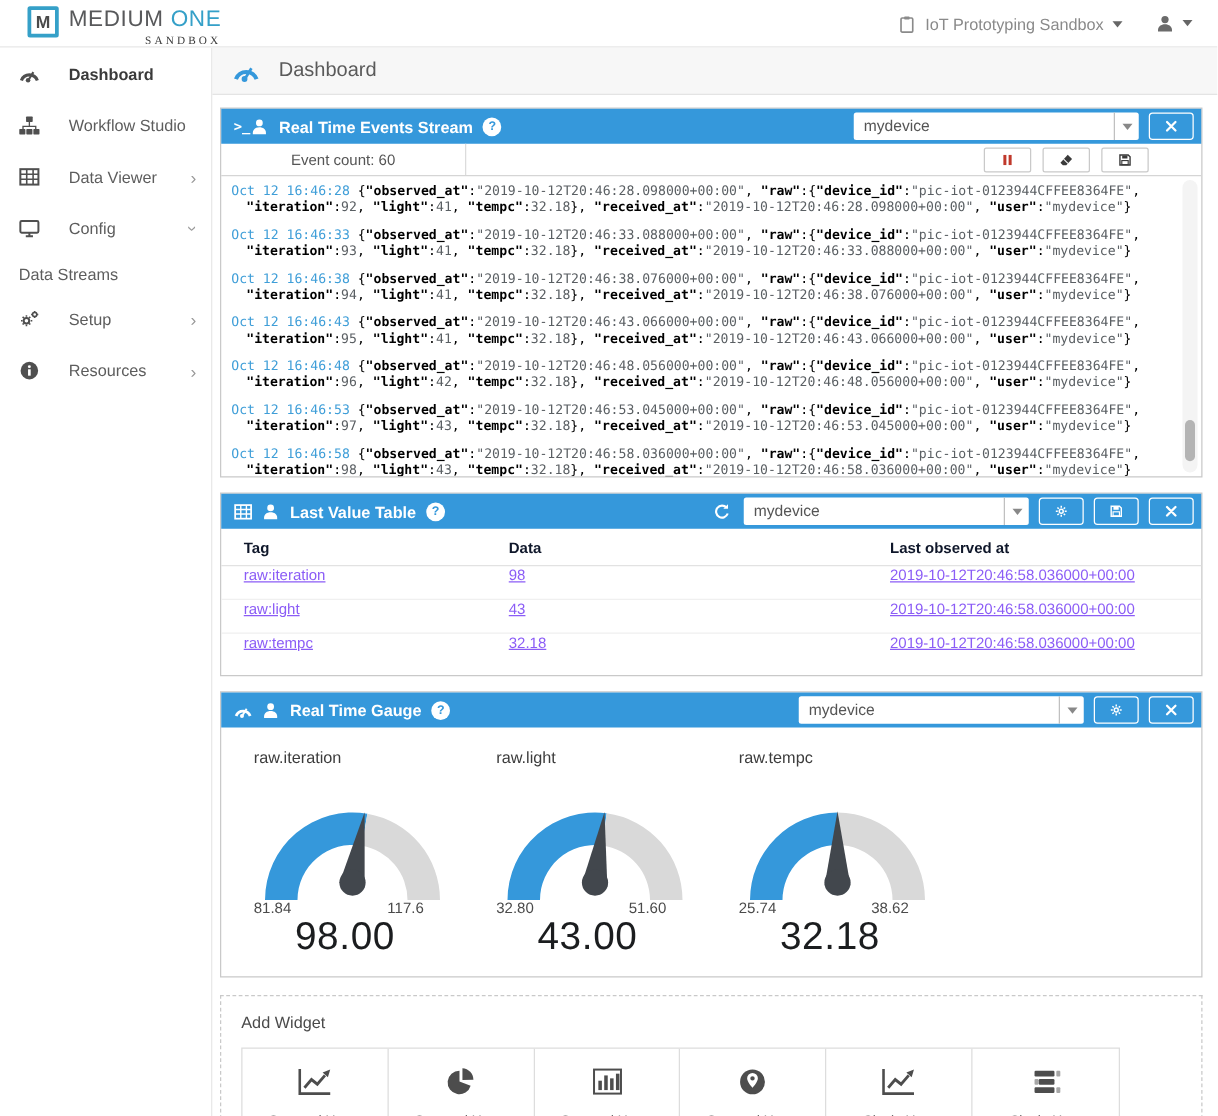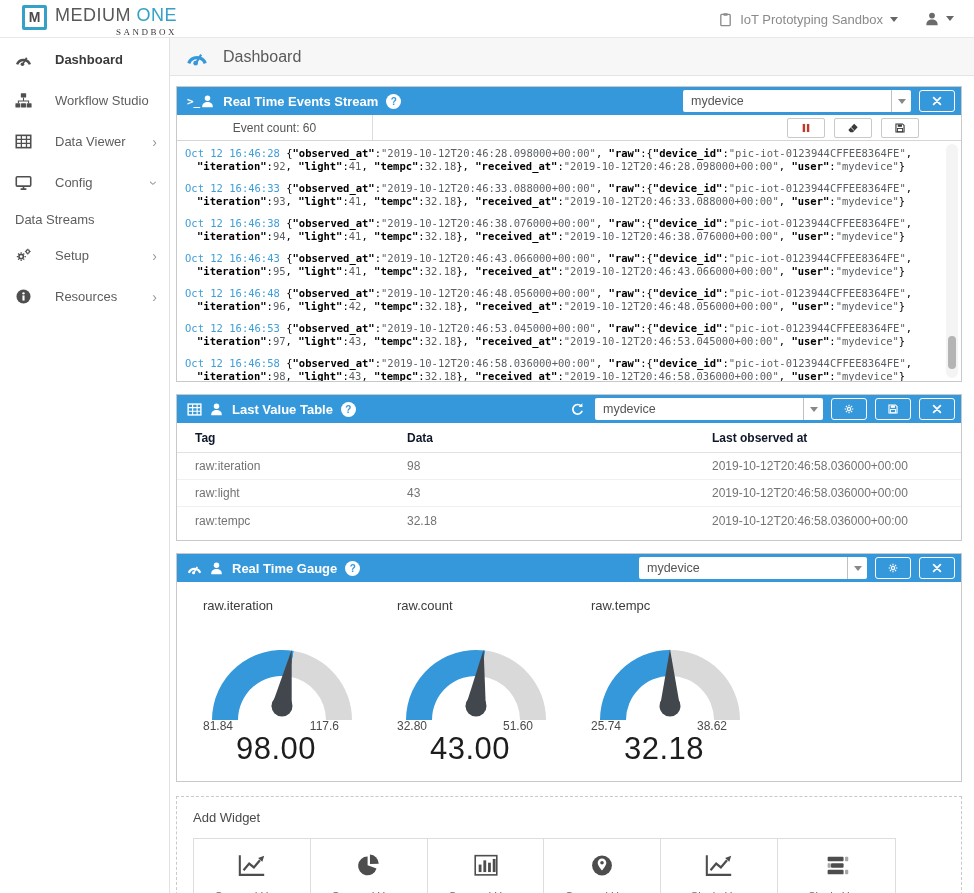--- a/index.html
+++ b/index.html
@@ -107,22 +107,22 @@
     border-radius:6px; }
   .sthumb { position:absolute; bottom:9px; right:2px; width:8px; height:33px; background:#b4b4b4;
     border-radius:4px; cursor:pointer; }
 
   
   .thead { display:flex; height:30px; align-items:center; font-weight:bold; font-size:12px;
     color:#0f172a; border-bottom:1px solid #e2e2e2; }
   .c1 { width:230px; padding-left:18px; }
   .c2 { width:305px; }
   .c3 { flex:1; }
-  .trow { display:flex; height:27px; align-items:center; font-size:12px; color:#737373;
-    border-bottom:1px solid #f0f0f0; }
+  .trow { display:flex; height:27px; font-size:12px; color:#8b5cf6;
+    border-bottom:1px solid #f0f0f0;text-decoration:underline; }
   .tbody .trow:last-child { border-bottom:none; }
   .tbody { padding-bottom:6px; }
 
   
   .gauge-row { display:flex; padding:12px 0 14px 10px; }
   .gauge { width:194px; }
   .g-label { font-size:13px; color:#3c3c3c; padding:4px 0 10px 16px; }
   .g-svgwrap { width:190px; height:104px; }
   .g-svgwrap svg { display:block; }
   .g-range { display:flex; justify-content:space-between; padding:0 42px 0 16px;
@@ -466,21 +466,21 @@
                   <circle cx="95" cy="83" r="10.5" fill="#42474d"></circle>
                 </svg>
               </div>
     <div class="g-range">
       <span class="g-min">81.84</span>
       <span class="g-max">117.6</span>
     </div>
     <div class="g-value">98.00</div>
   </div>
             <div class="gauge">
-    <div class="g-label">raw.count</div>
+    <div class="g-label">raw.light</div>
     <div class="g-svgwrap">
                 <svg width="190" height="104" viewBox="0 0 190 104">
                   <path d="M25.0,97.0A70 70 0 0 1 104.3,27.6L100.9,53.4A44 44 0 0 0 51.0,97.0Z" fill="#3598db"></path>
                   <path d="M104.3,27.6A70 70 0 0 1 165.0,97.0L139.0,97.0A44 44 0 0 0 100.9,53.4Z" fill="#d9d9d9"></path>
                   <path d="M102.6,26.5 L84.5,83.8 L104.9,86.5Z" fill="#42474d"></path>
                   <circle cx="95" cy="83" r="10.5" fill="#42474d"></circle>
                 </svg>
               </div>
     <div class="g-range">
       <span class="g-min">32.80</span>

